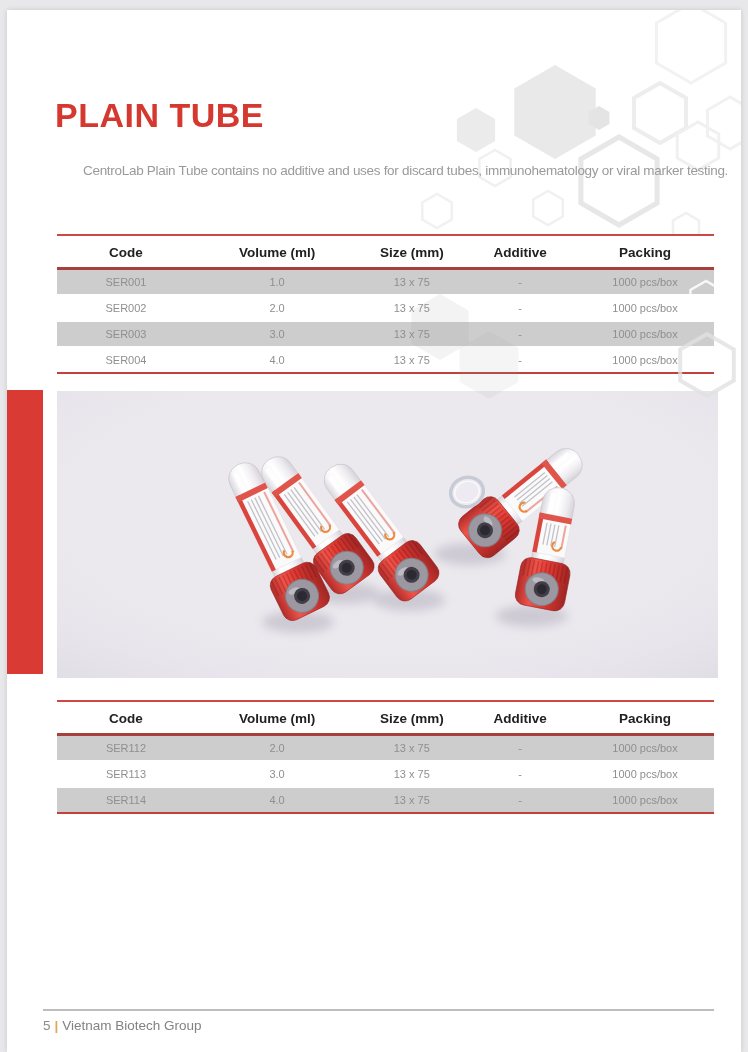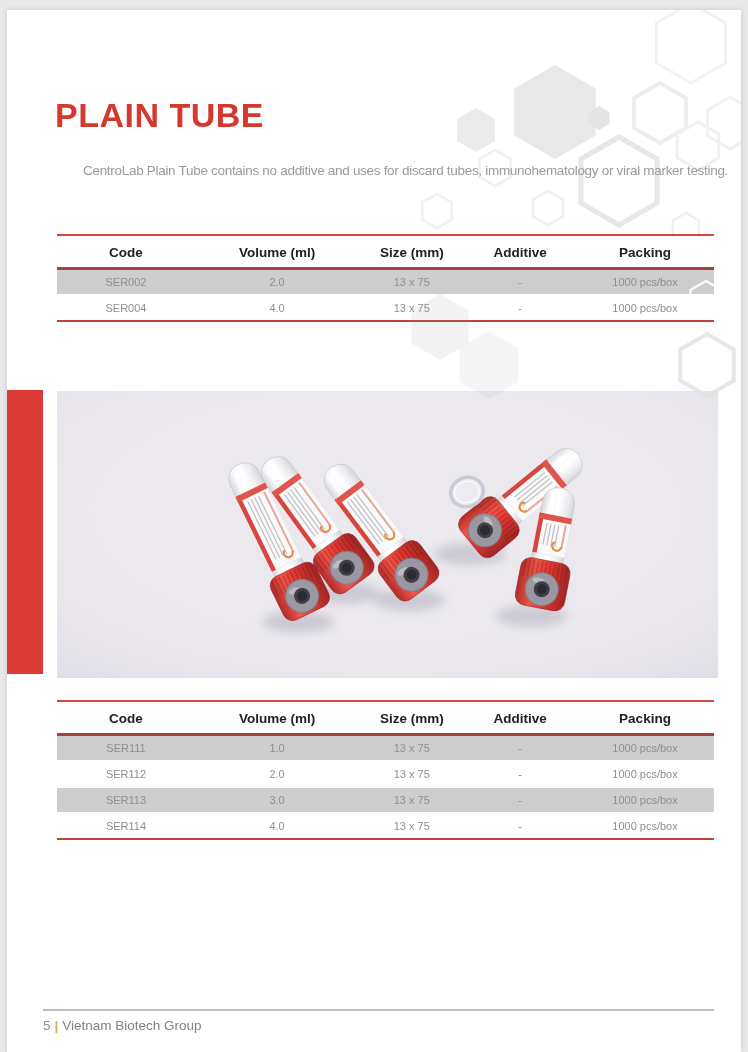--- a/index.html
+++ b/index.html
@@ -106,22 +106,36 @@
           <tr>
             <th>Code</th>
             <th>Volume (ml)</th>
             <th>Size (mm)</th>
             <th>Additive</th>
             <th>Packing</th>
           </tr>
         </thead>
       <tbody>
           <tr>
+            <td>SER001</td>
+            <td>1.0</td>
+            <td>13 x 75</td>
+            <td>-</td>
+            <td>1000 pcs/box</td>
+          </tr>
+          <tr>
             <td>SER002</td>
             <td>2.0</td>
+            <td>13 x 75</td>
+            <td>-</td>
+            <td>1000 pcs/box</td>
+          </tr>
+          <tr>
+            <td>SER003</td>
+            <td>3.0</td>
             <td>13 x 75</td>
             <td>-</td>
             <td>1000 pcs/box</td>
           </tr>
           <tr>
             <td>SER004</td>
             <td>4.0</td>
             <td>13 x 75</td>
             <td>-</td>
             <td>1000 pcs/box</td>
@@ -326,27 +340,20 @@
           <tr>
             <th>Code</th>
             <th>Volume (ml)</th>
             <th>Size (mm)</th>
             <th>Additive</th>
             <th>Packing</th>
           </tr>
         </thead>
       <tbody>
           <tr>
-            <td>SER111</td>
-            <td>1.0</td>
-            <td>13 x 75</td>
-            <td>-</td>
-            <td>1000 pcs/box</td>
-          </tr>
-          <tr>
             <td>SER112</td>
             <td>2.0</td>
             <td>13 x 75</td>
             <td>-</td>
             <td>1000 pcs/box</td>
           </tr>
           <tr>
             <td>SER113</td>
             <td>3.0</td>
             <td>13 x 75</td>

